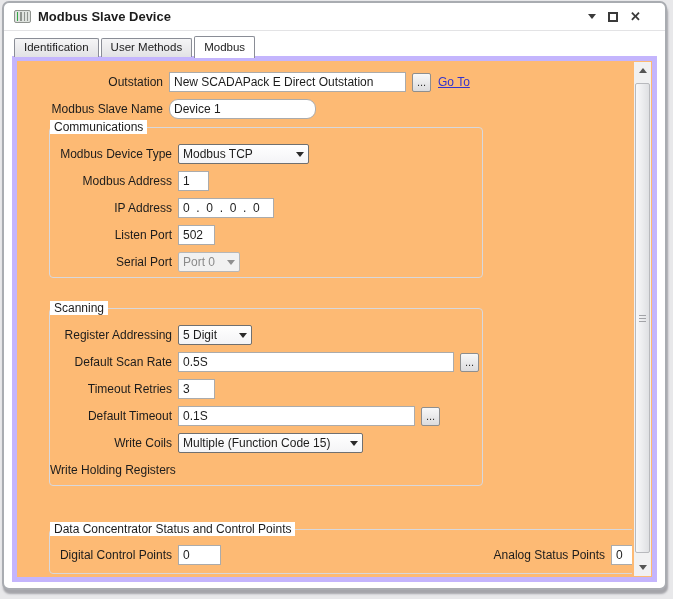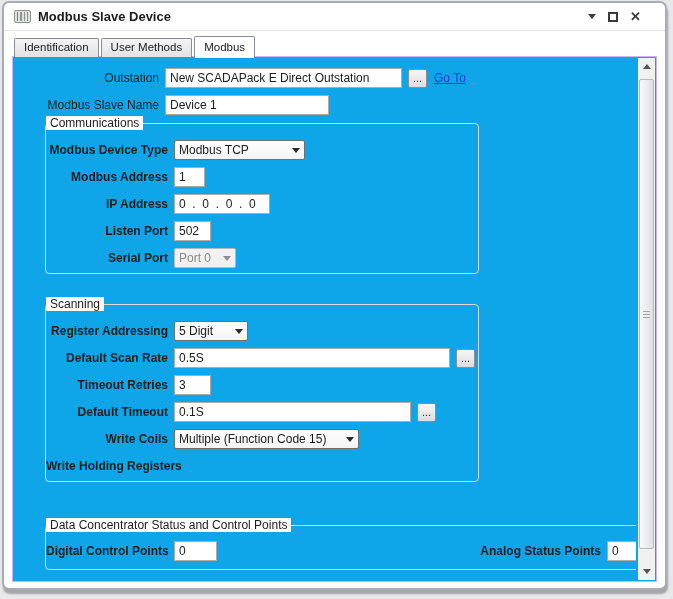--- a/index.html
+++ b/index.html
@@ -23,25 +23,25 @@
   .box-restore { width: 10px; height: 10px; border: 2px solid #3a3a3a; }
   .close-x { font-size: 13px; font-weight: bold; color: #3a3a3a; line-height: 12px; }
   
   .tabstrip { position: absolute; top: 32px; left: 10px; height: 22px; display: flex; align-items: flex-end; z-index: 5; }
   .tab { height: 19px; padding: 2px 9px 0; margin-right: 2px; font-size: 11.5px;
     border: 1px solid #8a8d96; border-bottom: none; border-radius: 2px 2px 0 0;
     background: linear-gradient(#f5f5f6, #e2e2e5); white-space: nowrap; }
   .tab.active { height: 22px; padding-top: 4px; margin-bottom: -1px; background: #fff; }
   
   .panel { position: absolute; left: 8px; right: 8px; top: 53px; bottom: 6px;
-    border: 1px solid #c4b5fd; background: #0ea5e9; }
+    border: 5px solid #c4b5fd; background: #fdba74; }
   .form { position: absolute; left: 0; top: 0; right: 20px; bottom: 0; padding: 11px 0 0 12px; overflow: hidden; }
   .row { display: flex; align-items: center; margin-bottom: 7px; height: 20px; }
   .lbl { width: 134px; text-align: right; margin-right: 6px; white-space: nowrap; }
-  .gb .lbl { width: 122px; font-weight: bold; }
+  .gb .lbl { width: 122px; }
   input.txt { height: 20px; border: 1px solid #ababab; padding: 0 4px; font: 12px "Liberation Sans", sans-serif; color: #1c1c1c; background: #fff; }
   .combo { height: 20px; border: 1px solid #707070; border-radius: 2px; background: linear-gradient(#ffffff,#f4f4f6);
     display: flex; align-items: center; padding: 8px 4px; }
   .combo .val { flex: 1; white-space: nowrap; overflow: hidden; }
   .combo .arr { width: 0; height: 0; border-left: 4px solid transparent; border-right: 4px solid transparent; border-top: 5px solid #2b2b2b; margin-left: 5px; }
   .combo.disabled { background: #f1f1f1; border-color: #b7b7b7; color: #8a8a8a; }
   .combo.disabled .arr { border-top-color: #8f8f8f; }
   .browse { width: 19px; height: 19px; margin-left: 6px; border: 1px solid #8e8e8e; border-radius: 2px;
     background: linear-gradient(#f8f8f8,#dcdcde); font-size: 11px; line-height: 14px; text-align: center; color: #333; cursor: default; }
   .goto { margin-left: 7px; color: #3333cc; text-decoration: underline; cursor: pointer; white-space: nowrap; }
@@ -102,21 +102,21 @@
 
       <div class="row">
         <span class="lbl">Outstation</span>
         <input class="txt" style="width: 237px;" readonly="" value="New SCADAPack E Direct Outstation">
         <button class="browse">...</button>
         <a class="goto">Go To</a>
       </div>
 
       <div class="row">
         <span class="lbl">Modbus Slave Name</span>
-        <input class="txt" style="width: 164px;" readonly="" value="Device 1">
+        <input class="txt" style="width: 147px; border-radius: 9px;" readonly="" value="Device 1">
       </div>
 
       <div class="gb gb-comm">
         <span class="gb-title">Communications</span>
         <div class="row">
           <span class="lbl">Modbus Device Type</span>
           <div class="combo" style="width:131px">
             <span class="val">Modbus TCP</span>
             <span class="arr"></span>
           </div>

